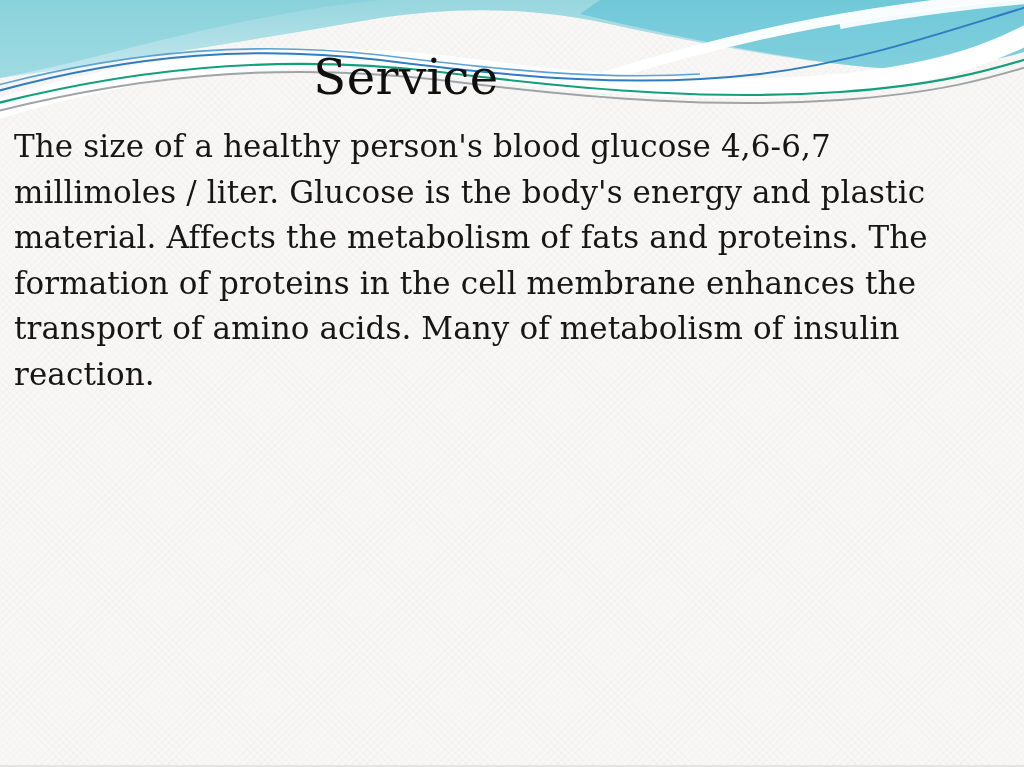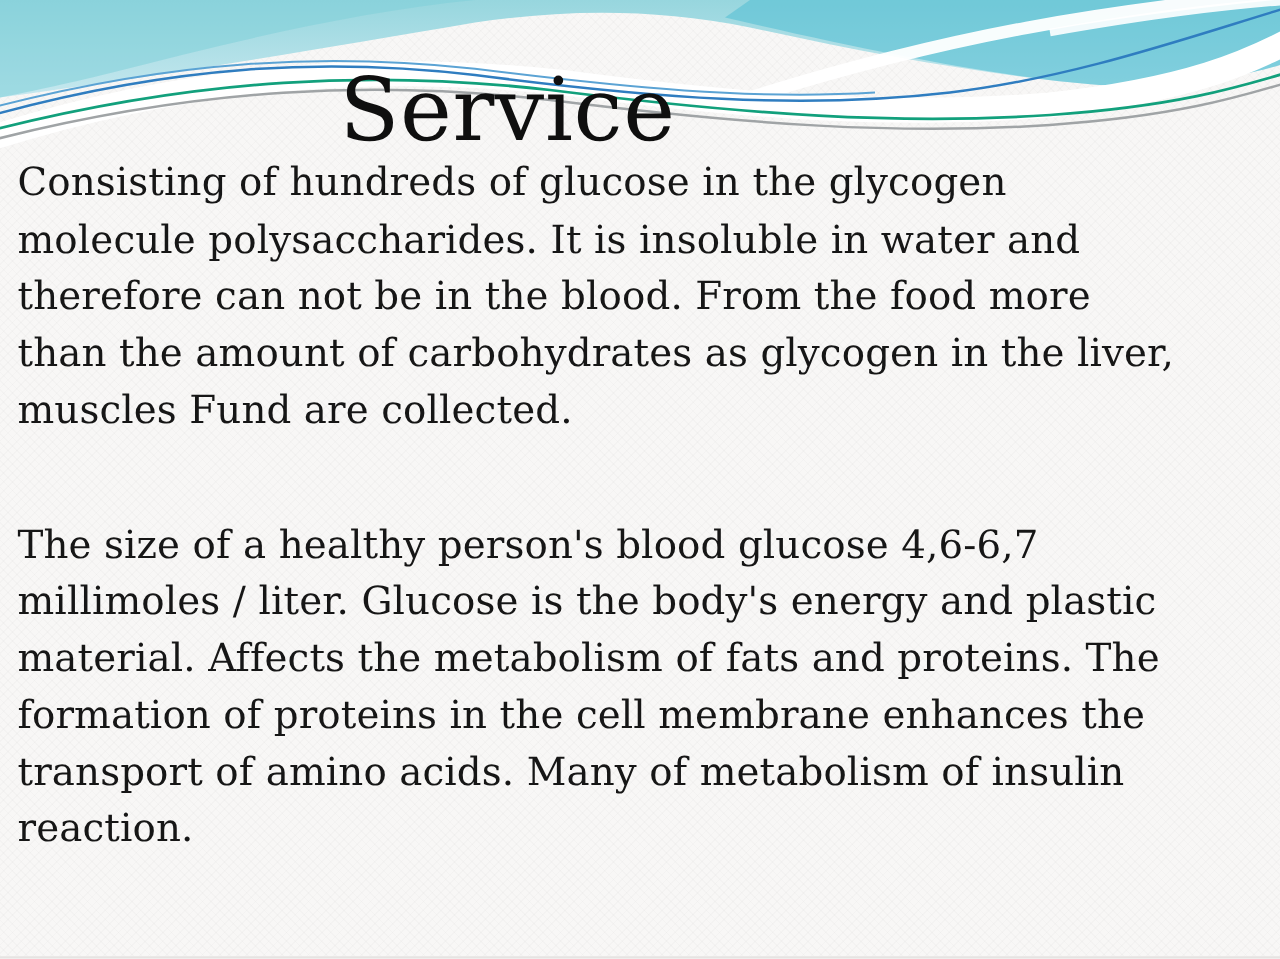--- a/index.html
+++ b/index.html
@@ -14,21 +14,21 @@
     border-bottom:2px solid #e6e4e2;
     box-sizing:border-box;
     font-family:"DejaVu Serif","Liberation Serif",serif;
   }
   .wave-art{
     position:absolute;top:0;left:0;width:1024px;height:150px;display:block;
   }
   .slide-title{
     position:absolute;top:52px;left:0;width:812px;
     margin:0;text-align:center;
-    font-size:70px;font-weight:400;line-height:1.05;
+    font-size:48px;font-weight:400;line-height:1.05;
     color:#0f0f0f;letter-spacing:0.5px;
   }
   .body-text{
     position:absolute;top:124px;left:14px;right:10px;
     color:#161616;
     font-size:31px;line-height:45.5px;
     letter-spacing:0.1px;
   }
   .body-text p{
     margin:0;white-space:pre-line;
@@ -72,25 +72,20 @@
 
     <path d="M-6,86 C140,48 260,42 380,55 C500,70 600,80 700,74" fill="none" stroke="#5ba3d4" stroke-width="1.6"></path>
     <path d="M-6,92 C140,52 260,46 380,60 C520,78 640,88 760,74 C860,62 950,30 1030,6" fill="none" stroke="#2f7dc0" stroke-width="2"></path>
     <path d="M-6,104 C160,62 300,56 440,72 C600,92 720,100 840,92 C940,85 990,70 1030,58" fill="none" stroke="#12a07c" stroke-width="2.2"></path>
     <path d="M-6,112 C160,70 300,64 440,80 C600,100 720,108 840,100 C940,93 990,78 1030,66" fill="none" stroke="#a0a4a6" stroke-width="2"></path>
   </svg>
 
   <h1 class="slide-title">Service</h1>
 
   <div class="body-text">
-    <p>Consisting of hundreds of glucose in the glycogen
-molecule polysaccharides. It is insoluble in water and
-therefore can not be in the blood. From the food more
-than the amount of carbohydrates as glycogen in the liver,
-muscles Fund are collected.</p>
     <p>The size of a healthy person's blood glucose 4,6-6,7
 millimoles / liter. Glucose is the body's energy and plastic
 material. Affects the metabolism of fats and proteins. The
 formation of proteins in the cell membrane enhances the
 transport of amino acids. Many of metabolism of insulin
 reaction.</p>
   </div>
 
 </div>
 

